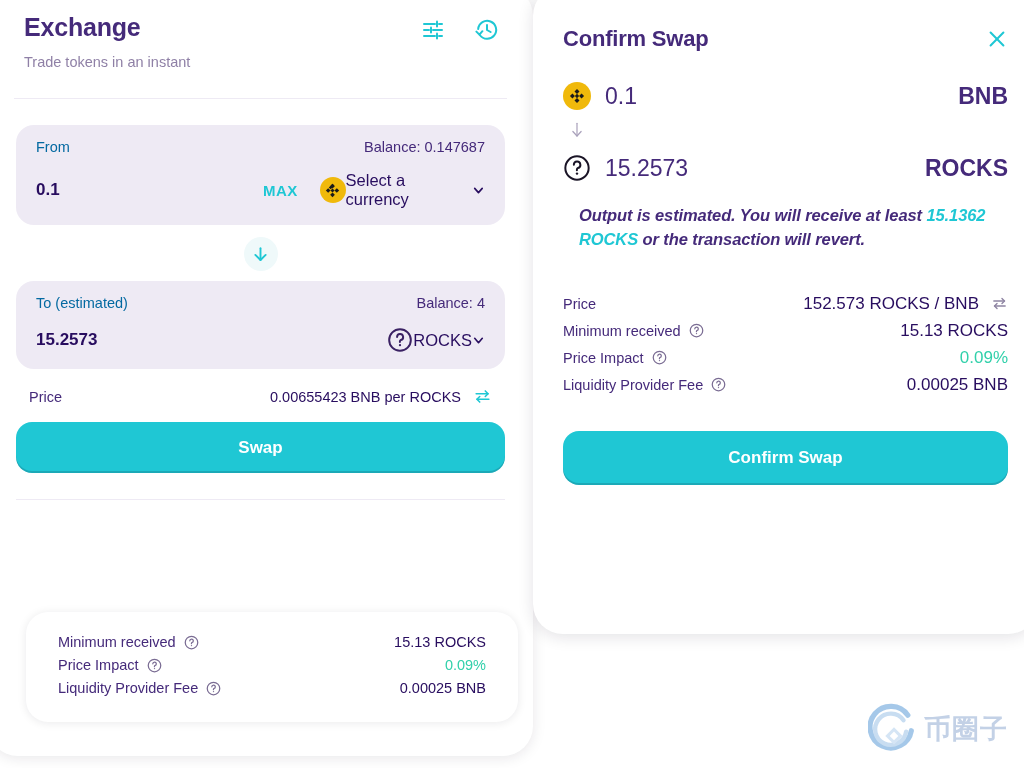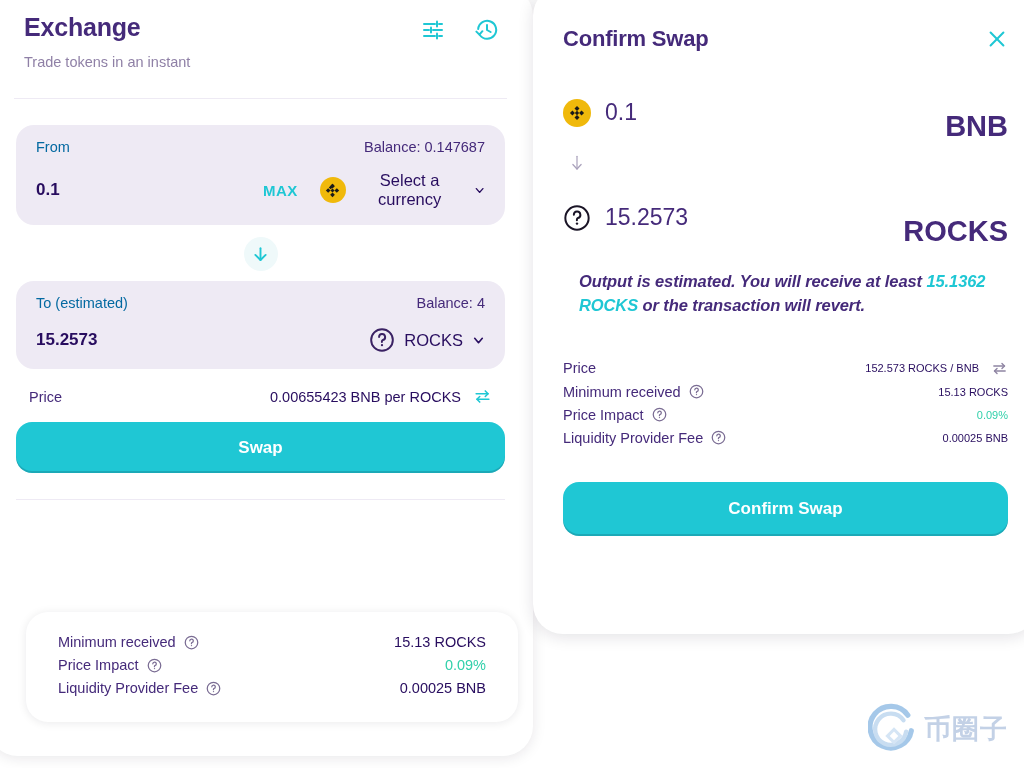--- a/index.html
+++ b/index.html
@@ -47,21 +47,21 @@
   .tp-row2 { display: flex; align-items: center; margin-top: 16px; }
   .tp-amount {
     font-size: 17px; font-weight: bold; color: #280d5f; flex: 1;
     background: transparent; border: none; outline: none;
     font-family: "Liberation Sans", sans-serif;
   }
   .tp-max {
     font-size: 15px; font-weight: bold; color: #1fc7d4;
     letter-spacing: 0.4px; margin-right: 22px; cursor: pointer;
   }
-  .tp-select { display: flex; align-items: center; gap: 9px; cursor: pointer; text-align: center; }
+  .tp-select { display: flex; align-items: center; cursor: pointer; }
   .tp-select-text { font-size: 16.5px; color: #280d5f; }
   .chev { width: 13px; height: 13px; display:block; }
 
   
   .bnb-icon { width: 26px; height: 26px; border-radius: 50%; background:#f0b90b;
     display:flex; align-items:center; justify-content:center; flex:none; }
   .qmark-icon { width: 26px; height: 26px; flex:none; display:block; }
 
   
   .arrow-wrap { display: flex; justify-content: center; padding: 12px 0 10px 0; }
@@ -119,37 +119,37 @@
   .modal-head { display: flex; justify-content: space-between; align-items: center; }
   .modal-title { font-size: 22px; font-weight: bold; color: #452a7a; letter-spacing: -0.2px; }
   .close-x { width: 22px; height: 22px; cursor: pointer; display:block; }
 
   .mt-row {
     display: flex; align-items: center; justify-content: space-between;
     margin-top: 30px;
   }
   .mt-left { display: flex; align-items: center; gap: 14px; }
   .mt-amount { font-size: 23px; color: #452a7a; }
-  .mt-symbol { font-size: 29px; font-weight: bold; color: #452a7a; margin-top: 28px; }
+  .mt-symbol { font-size: 23px; font-weight: bold; color: #452a7a; }
   .mt-bnb { width: 28px; height: 28px; border-radius: 50%; background:#f0b90b;
     display:flex; align-items:center; justify-content:center; flex:none; }
   .mt-q { width: 28px; height: 28px; flex:none; display:block; }
   .mt-arrow { margin: 10px 0 0 5px; width: 18px; height: 20px; display:block; }
 
   .est-note {
     margin-top: 22px;
     font-size: 16.5px; font-style: italic; font-weight: bold;
     color: #452a7a; line-height: 1.45; letter-spacing: -0.1px; margin-left: 16px;
   }
   .est-note .hl { color: #1fc7d4; }
 
   .modal-details { margin-top: 42px; }
   .md-row { display: flex; justify-content: space-between; align-items: center; margin-bottom: 7px; }
   .md-label { display: flex; align-items: center; gap: 8px; font-size: 14.5px; color: #452a7a; }
-  .md-value { display: flex; align-items: center; gap: 12px; font-size: 11px; color: #280d5f; }
+  .md-value { display: flex; align-items: center; gap: 12px; font-size: 17px; color: #280d5f; }
   .md-value.green { color: #31d0aa; }
 
   .confirm-btn {
     display: block; width: 100%; height: 54px; margin-top: 36px;
     background: #1fc7d4; color: #ffffff;
     border: none; border-radius: 16px;
     font-size: 17px; font-weight: bold;
     font-family: "Liberation Sans", sans-serif;
     box-shadow: inset 0 -2px 0 rgba(14,32,54,0.18);
     cursor: pointer;

